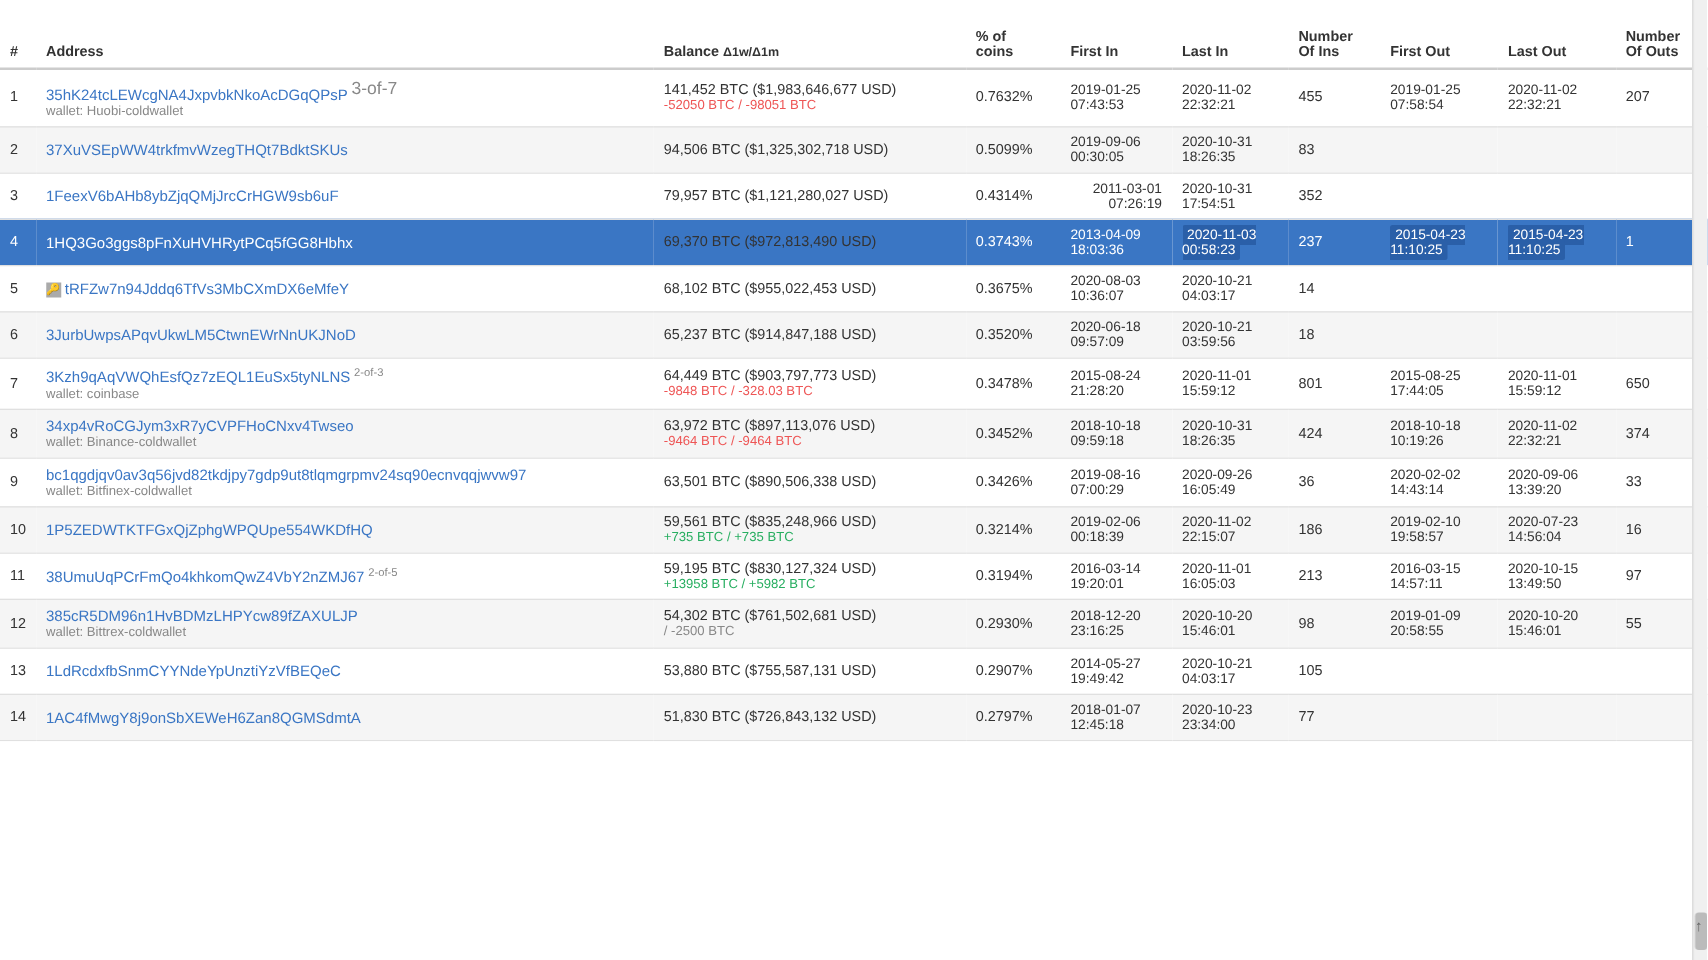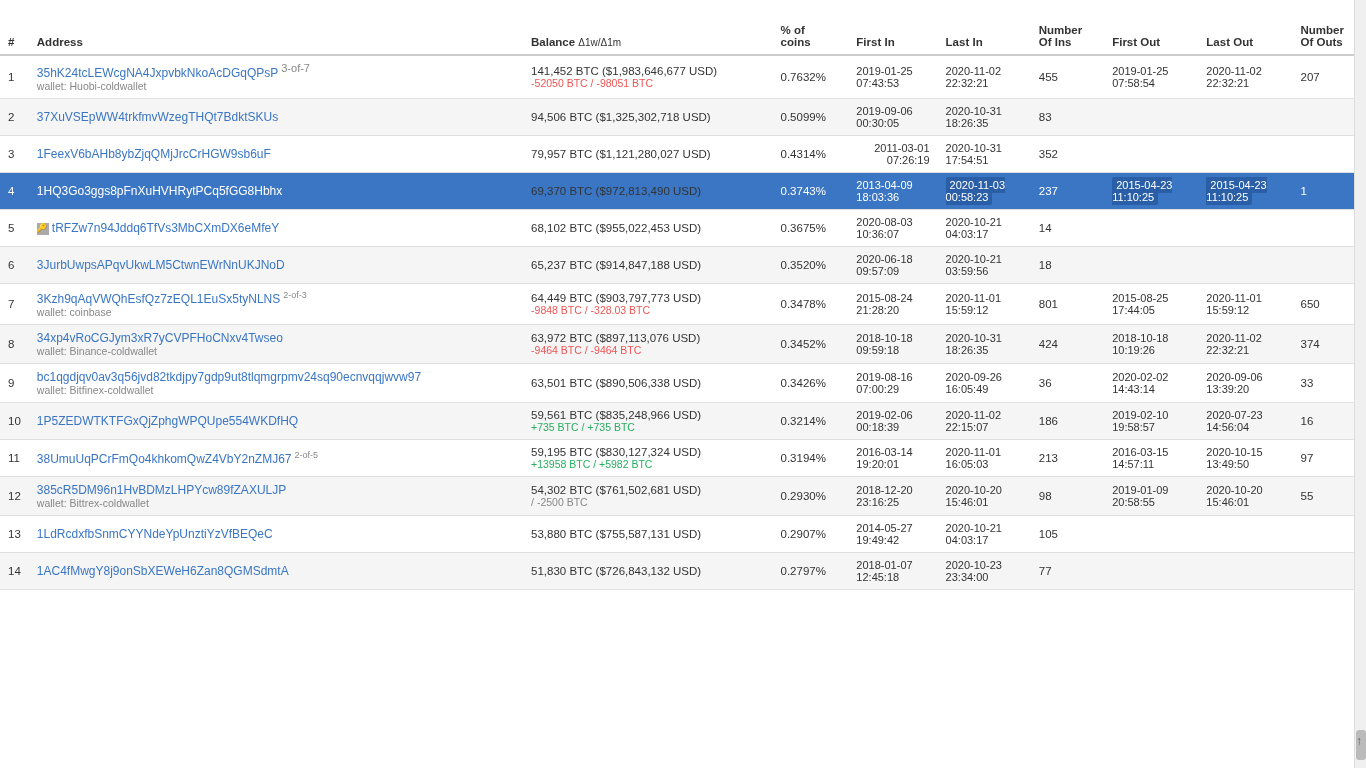--- a/index.html
+++ b/index.html
@@ -132,35 +132,35 @@
 <body>
 
 <div class="page-title"></div>
 
 <div class="table-wrapper">
   <table>
     <thead>
       <tr>
         <th>#</th>
         <th>Address</th>
-        <th>Balance <span style="font-size:10px;font-weight:normal;margin-top:12px;">Δ1w/Δ1m</span></th>
+        <th>Balance <span style="font-size:10px;font-weight:bold;margin-top:12px;">Δ1w/Δ1m</span></th>
         <th>% of<br>coins</th>
         <th>First In</th>
         <th>Last In</th>
         <th>Number<br>Of Ins</th>
         <th>First Out</th>
         <th>Last Out</th>
         <th>Number<br>Of Outs</th>
       </tr>
     </thead>
     <tbody id="table-body">
     <tr>
           <td class="rank-cell">1</td>
           <td class="address-cell">
-            <div><a class="address-link" href="#">35hK24tcLEWcgNA4JxpvbkNkoAcDGqQPsP</a><sup style="color: rgb(136, 136, 136); font-size: 11px; margin-left: 3px;">3-of-7</sup><div class="wallet-label">wallet: Huobi-coldwallet</div></div>
+            <div><a class="address-link" href="#">35hK24tcLEWcgNA4JxpvbkNkoAcDGqQPsP</a><sup style="color: rgb(136, 136, 136); font-size: 14px; margin-left: 3px;">3-of-7</sup><div class="wallet-label">wallet: Huobi-coldwallet</div></div>
           </td>
           <td class="balance-cell">
             <div class="balance-main">141,452 BTC ($1,983,646,677 USD)</div>
             <div class="balance-change change-neg">-52050 BTC / -98051 BTC</div>
           </td>
           <td class="pct-cell">0.7632%</td>
           <td class="date-cell" style="white-space: pre;">2019-01-25
 07:43:53</td>
           <td class="date-cell" style="white-space: pre;">2020-11-02
 22:32:21</td>

